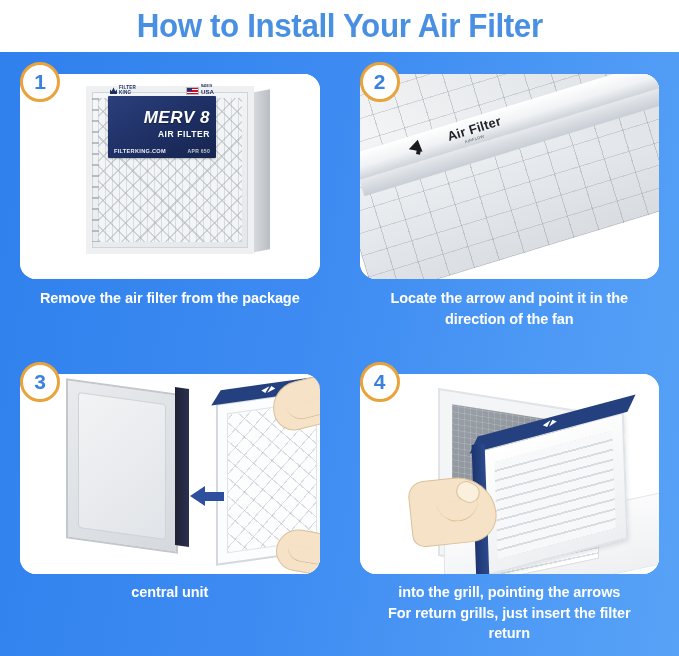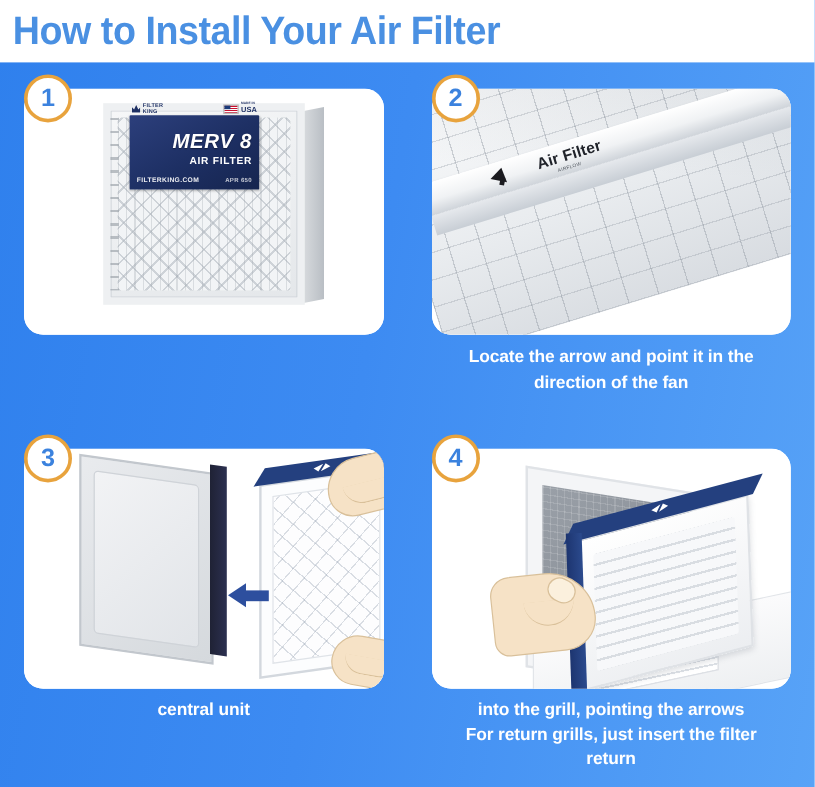--- a/index.html
+++ b/index.html
@@ -18,20 +18,21 @@
   }
 
   
   .header-band {
     position:absolute;
     left:0; top:0;
     width:679px; height:52px;
     background:#ffffff;
     display:flex;
     align-items:center;
+    justify-content:center;
   }
   .main-title {
     font-family:"Liberation Sans Narrow","Liberation Sans",sans-serif;
     font-size:33px;
     font-weight:bold;
     color:#4a90e2;
     letter-spacing:-0.4px;
     white-space:nowrap;
     transform:scaleX(0.95);
   }
@@ -537,20 +538,23 @@
               <div class="merv-sub">AIR FILTER</div>
               <div class="label-foot">
                 <span>FILTERKING.COM</span>
                 <span class="apr-chip">APR 650</span>
               </div>
             </div>
           </div>
         </div>
       </div>
       <div class="badge">1</div>
+      <div class="caption">
+        <span>Remove the air filter from the package</span>
+      </div>
     </div>
 
     <div class="panel panel-row1">
       <div class="card">
         <div class="photo2">
           <div class="p2-media">
             <div class="p2-shade"></div>
           </div>
           <div class="p2-frame">
             <div class="p2-rail-top"></div>

